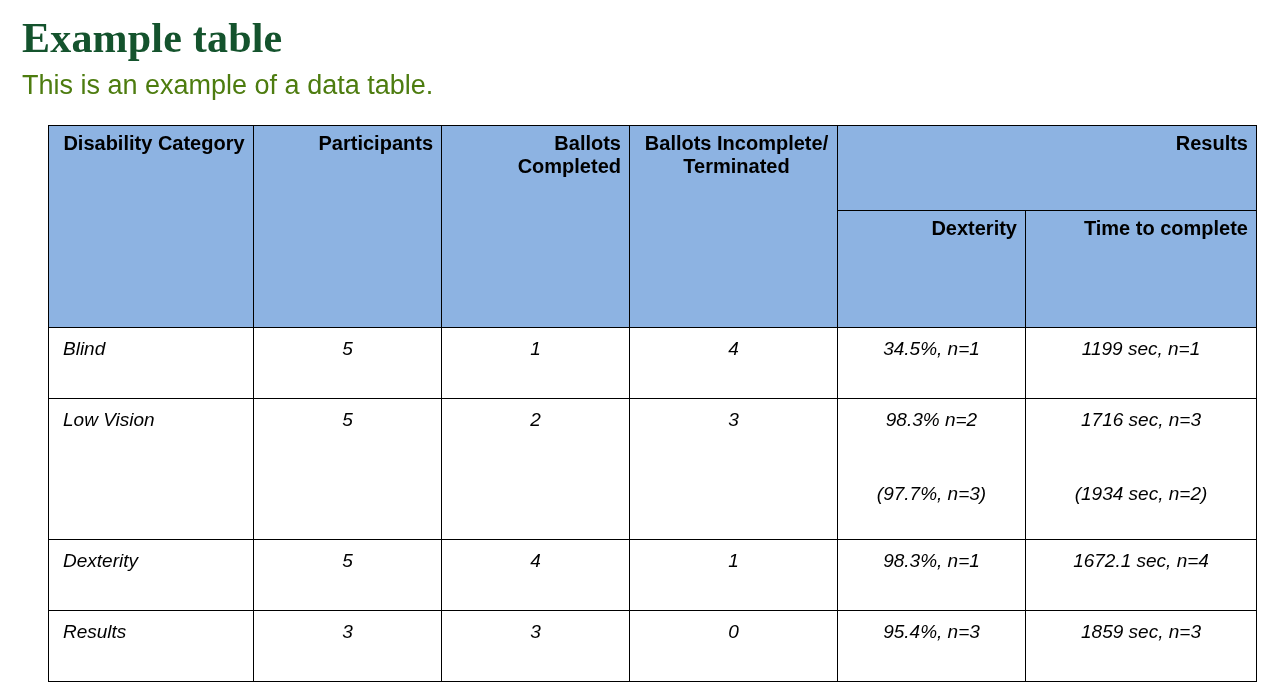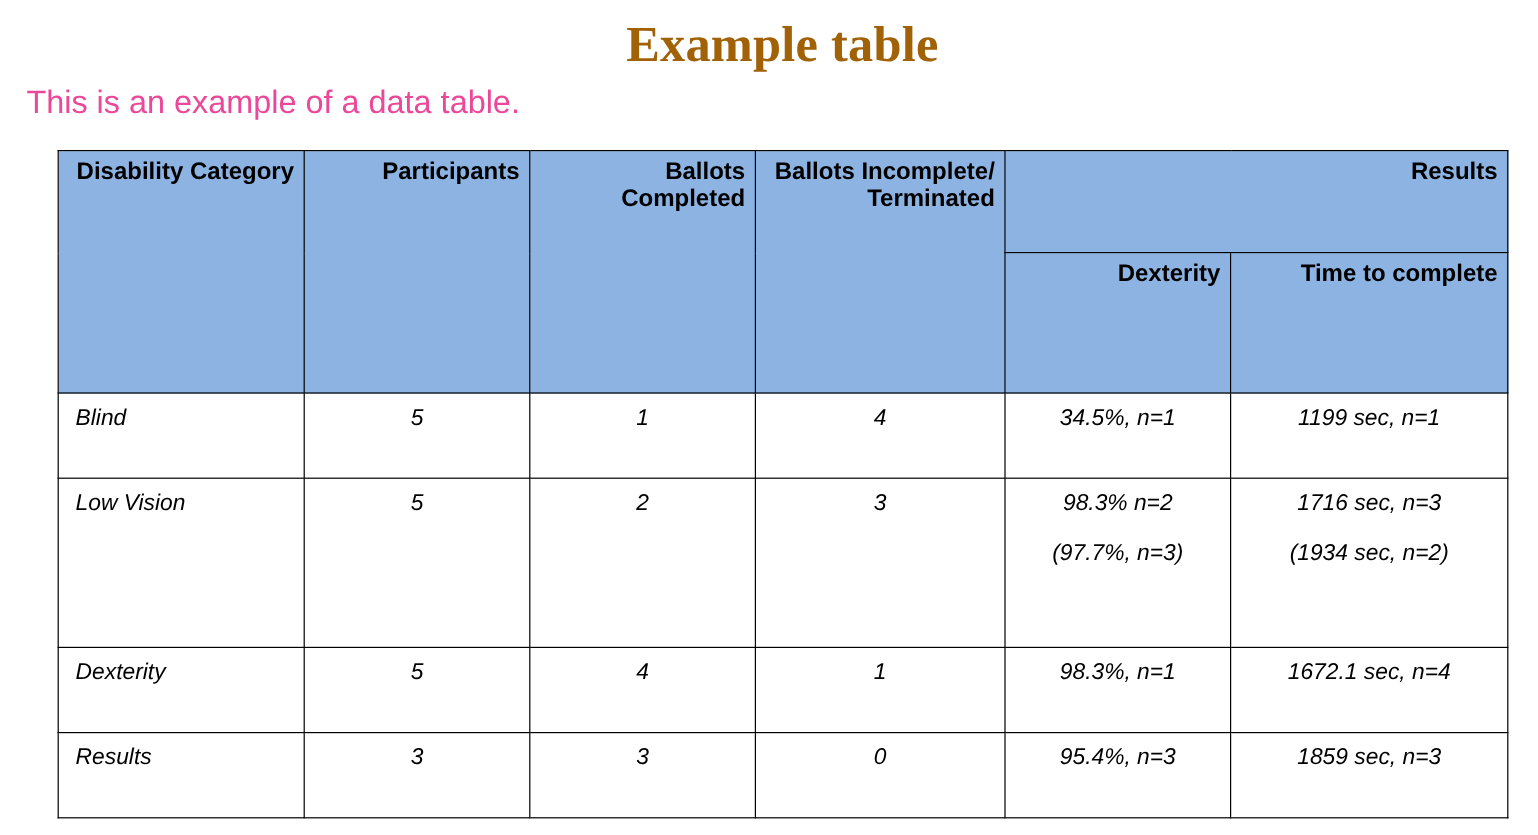--- a/index.html
+++ b/index.html
@@ -18,29 +18,28 @@
     position: relative;
     width: 1282px;
     height: 696px;
     box-sizing: border-box;
     padding: 0;
   }
   .page-title {
     font-family: "Liberation Serif", serif;
     font-weight: bold;
     font-size: 42px;
-    color: #a16207;
+    color: #14532d;
     margin: 0;
     padding: 14px 0 0 22px;
     letter-spacing: 0.2px;
-    text-align: center;
   }
   .page-subtitle {
     font-size: 27px;
-    color: #ec4899;
+    color: #4d7c0f;
     margin: 0;
     padding: 8px 0 0 22px;
     font-weight: normal;
   }
   .table-wrap {
     padding: 24px 0 0 48px;
   }
   table.data-table {
     border-collapse: collapse;
     width: 1208px;
@@ -52,21 +51,21 @@
     vertical-align: top;
   }
   th.hdr {
     background: #8db3e2;
     font-size: 20px;
     font-weight: bold;
     text-align: right;
     padding: 6px 8px;
   }
   th.hdr-left {
-    text-align: right;
+    text-align: center;
     padding-left: 14px;
   }
   th.hdr-tall {
     height: 178px;
   }
   th.hdr-results {
     height: 72px;
     vertical-align: middle;
     margin-top: 48px;
   }
@@ -83,21 +82,21 @@
   }
   td.cell-left {
     text-align: left;
     padding-left: 14px;
   }
   td.cell-tall {
     height: 120px;
   }
   td.cell .line2 {
     display: block;
-    margin-top: 20px;
+    margin-top: 52px;
   }
   .col1 { width: 205px; }
   .col2 { width: 188px; }
   .col3 { width: 188px; }
   .col4 { width: 208px; }
   .col5 { width: 188px; }
   .col6 { width: 231px; }
 </style>
 </head>
 <body>

